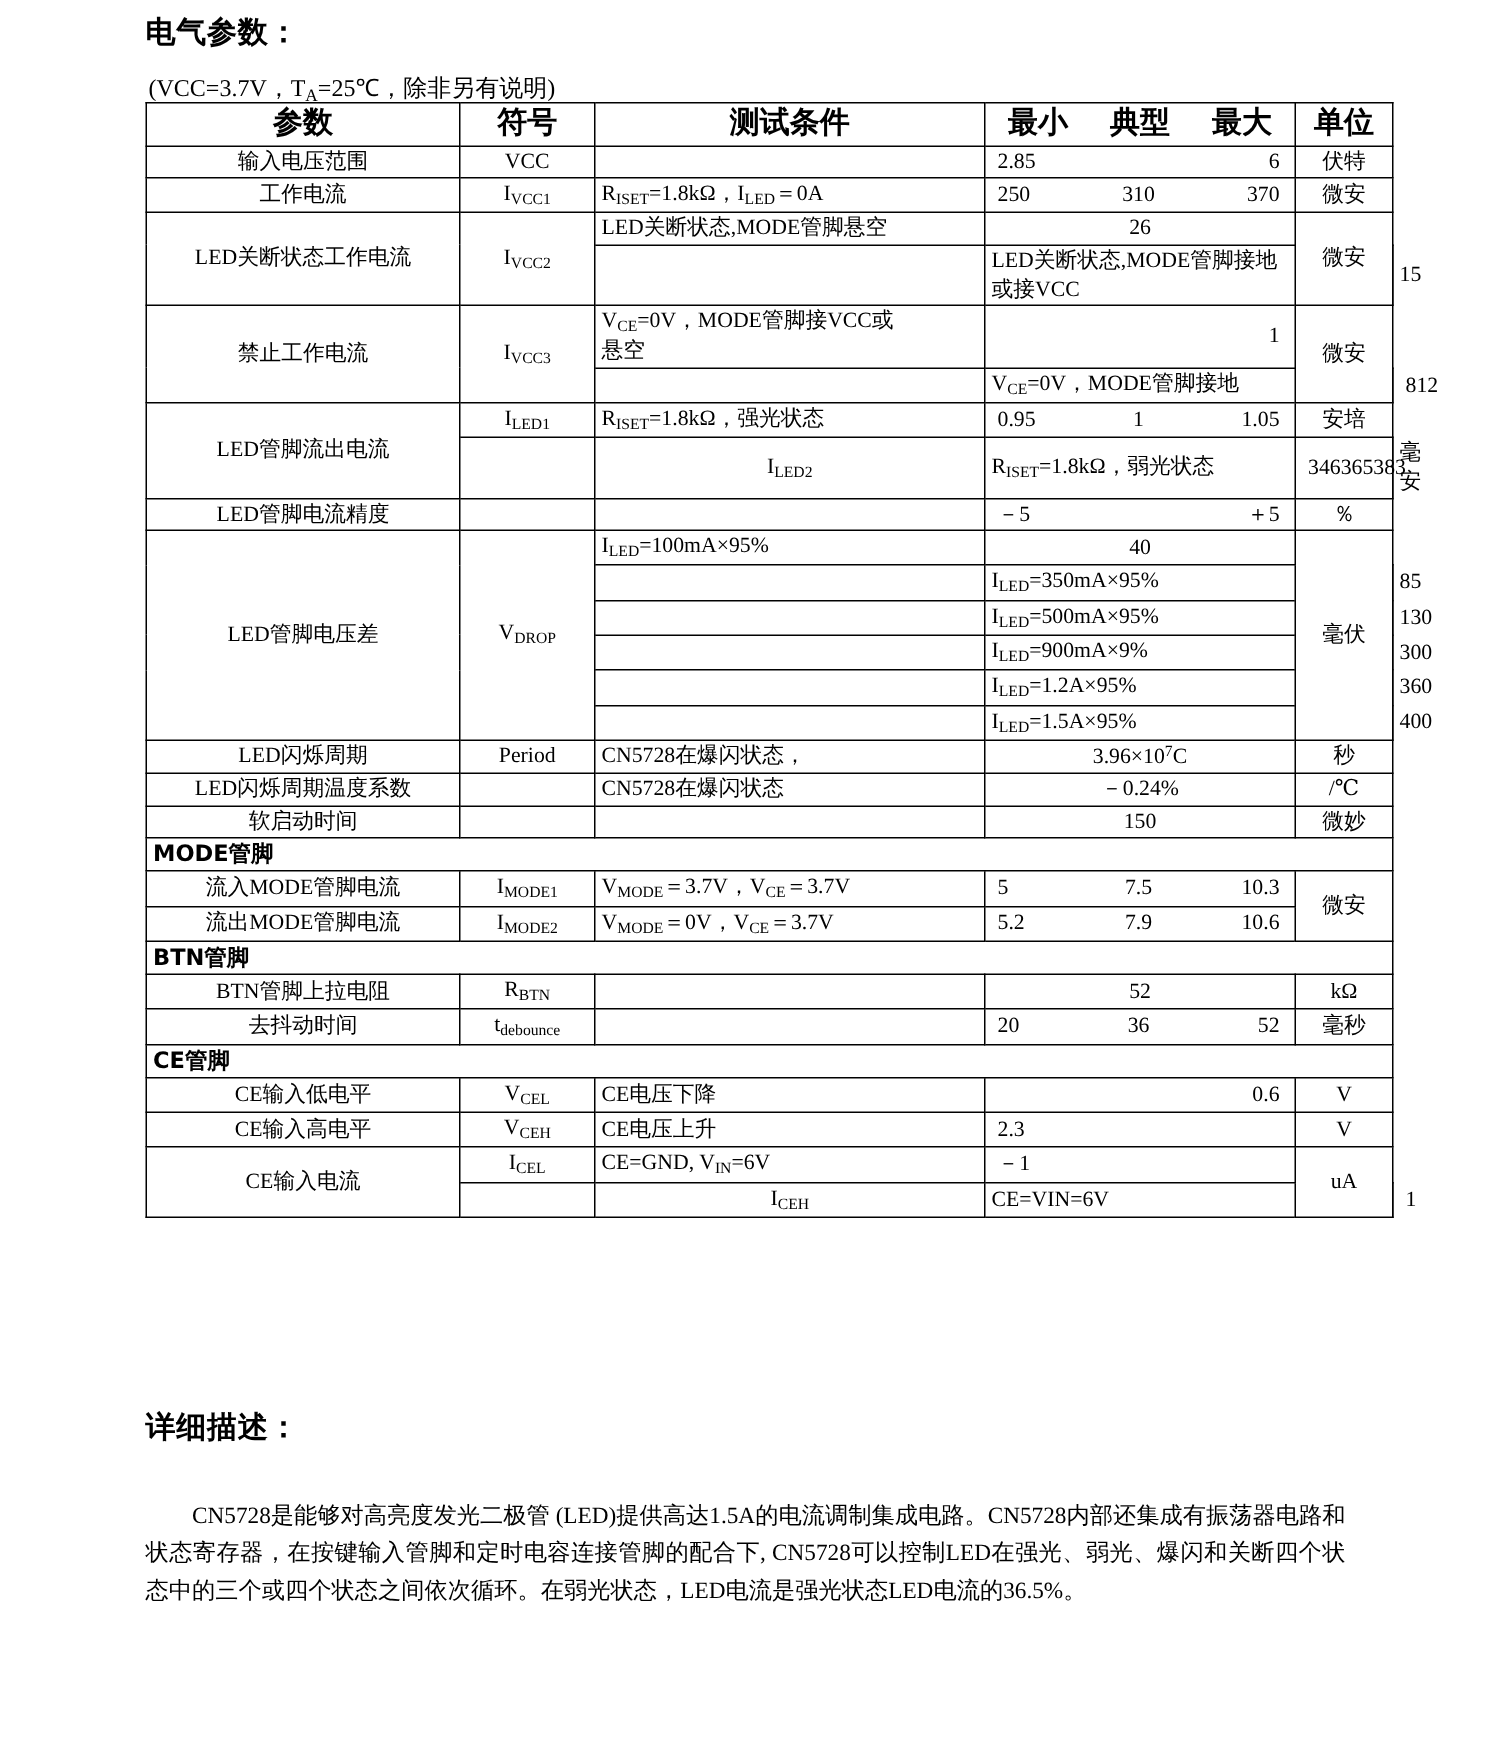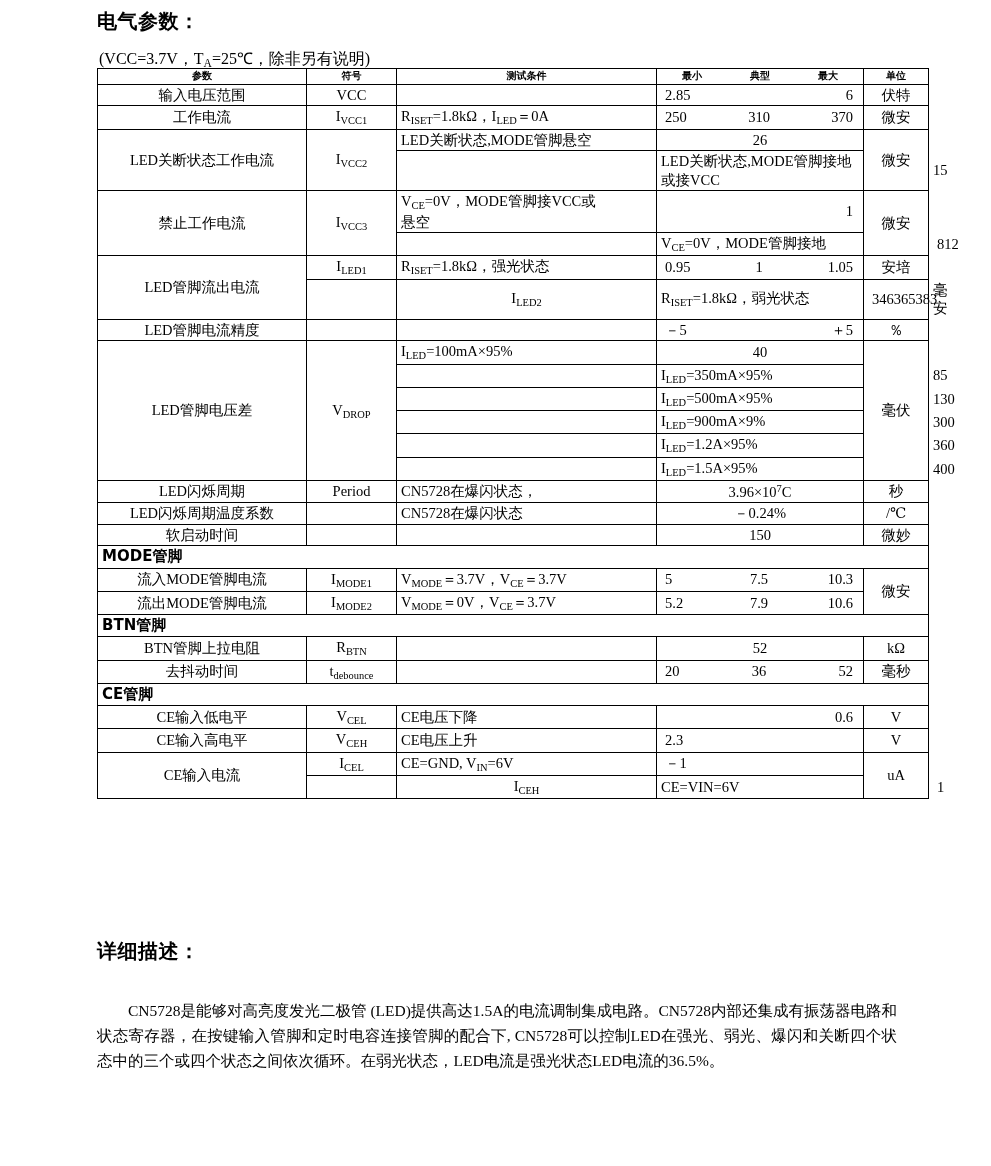--- a/index.html
+++ b/index.html
@@ -59,21 +59,21 @@
   .c-param  { width: 200px; text-align: center; }
   .c-sym    { width: 81px;  text-align: center; }
   .c-cond   { width: 251px; text-align: left; padding-left: 6px; }
   .c-val    { width: 204px; }
   .c-unit   { width: 56px;  text-align: center; margin-top: 40px; }
 
   .hdr td {
     font-weight: bold;
     text-align: center;
     font-family: Liberation Sans, sans-serif;
-    font-size: 10px;
+    font-size: 20px;
     padding: 3px 2px;
   }
   .hdr .c-val { padding: 1px; }
 
   
   .vcell { display: flex; width: 100%; }
   .vcell > span { flex: 1 1 33.33%; }
   .v-min { text-align: left;   padding-left: 4px; }
   .v-typ { text-align: center; }
   .v-max { text-align: right;  padding-right: 6px; }

